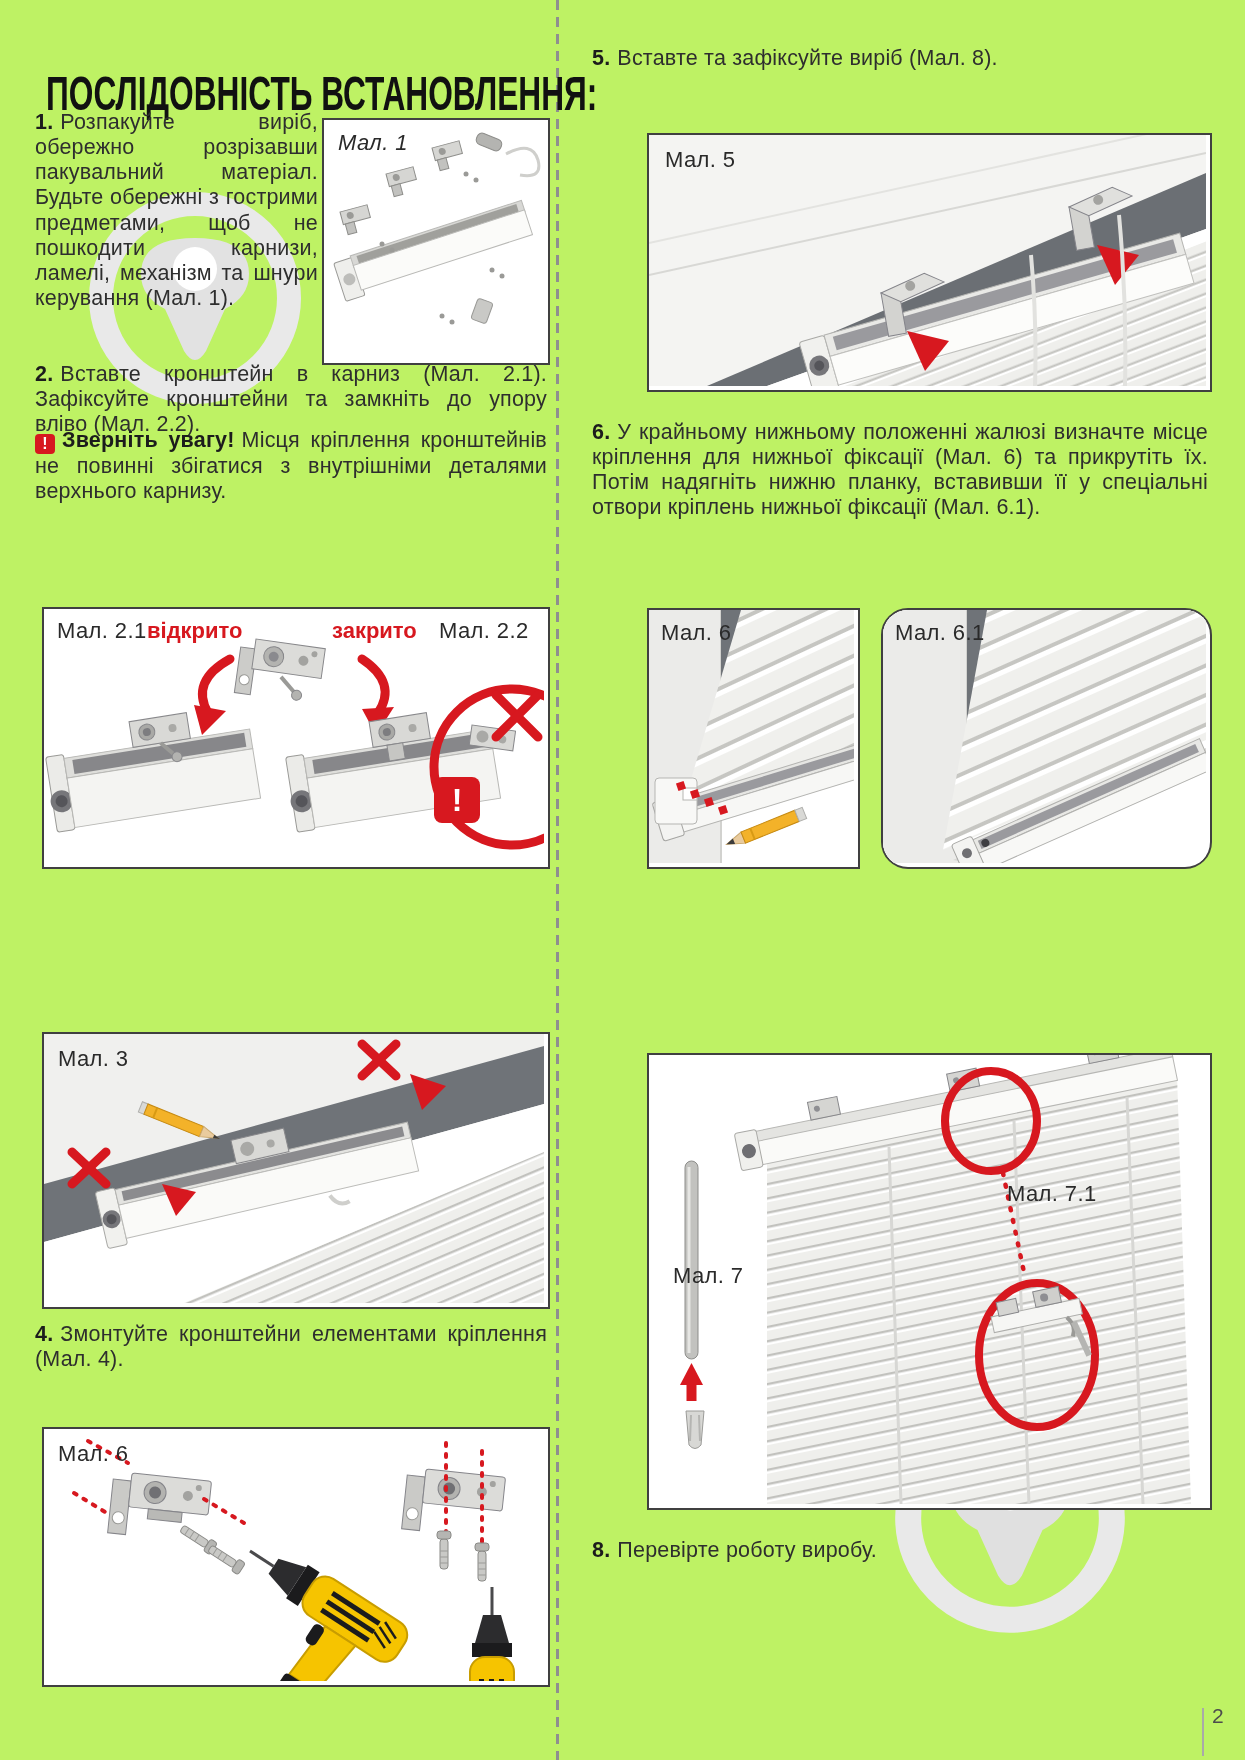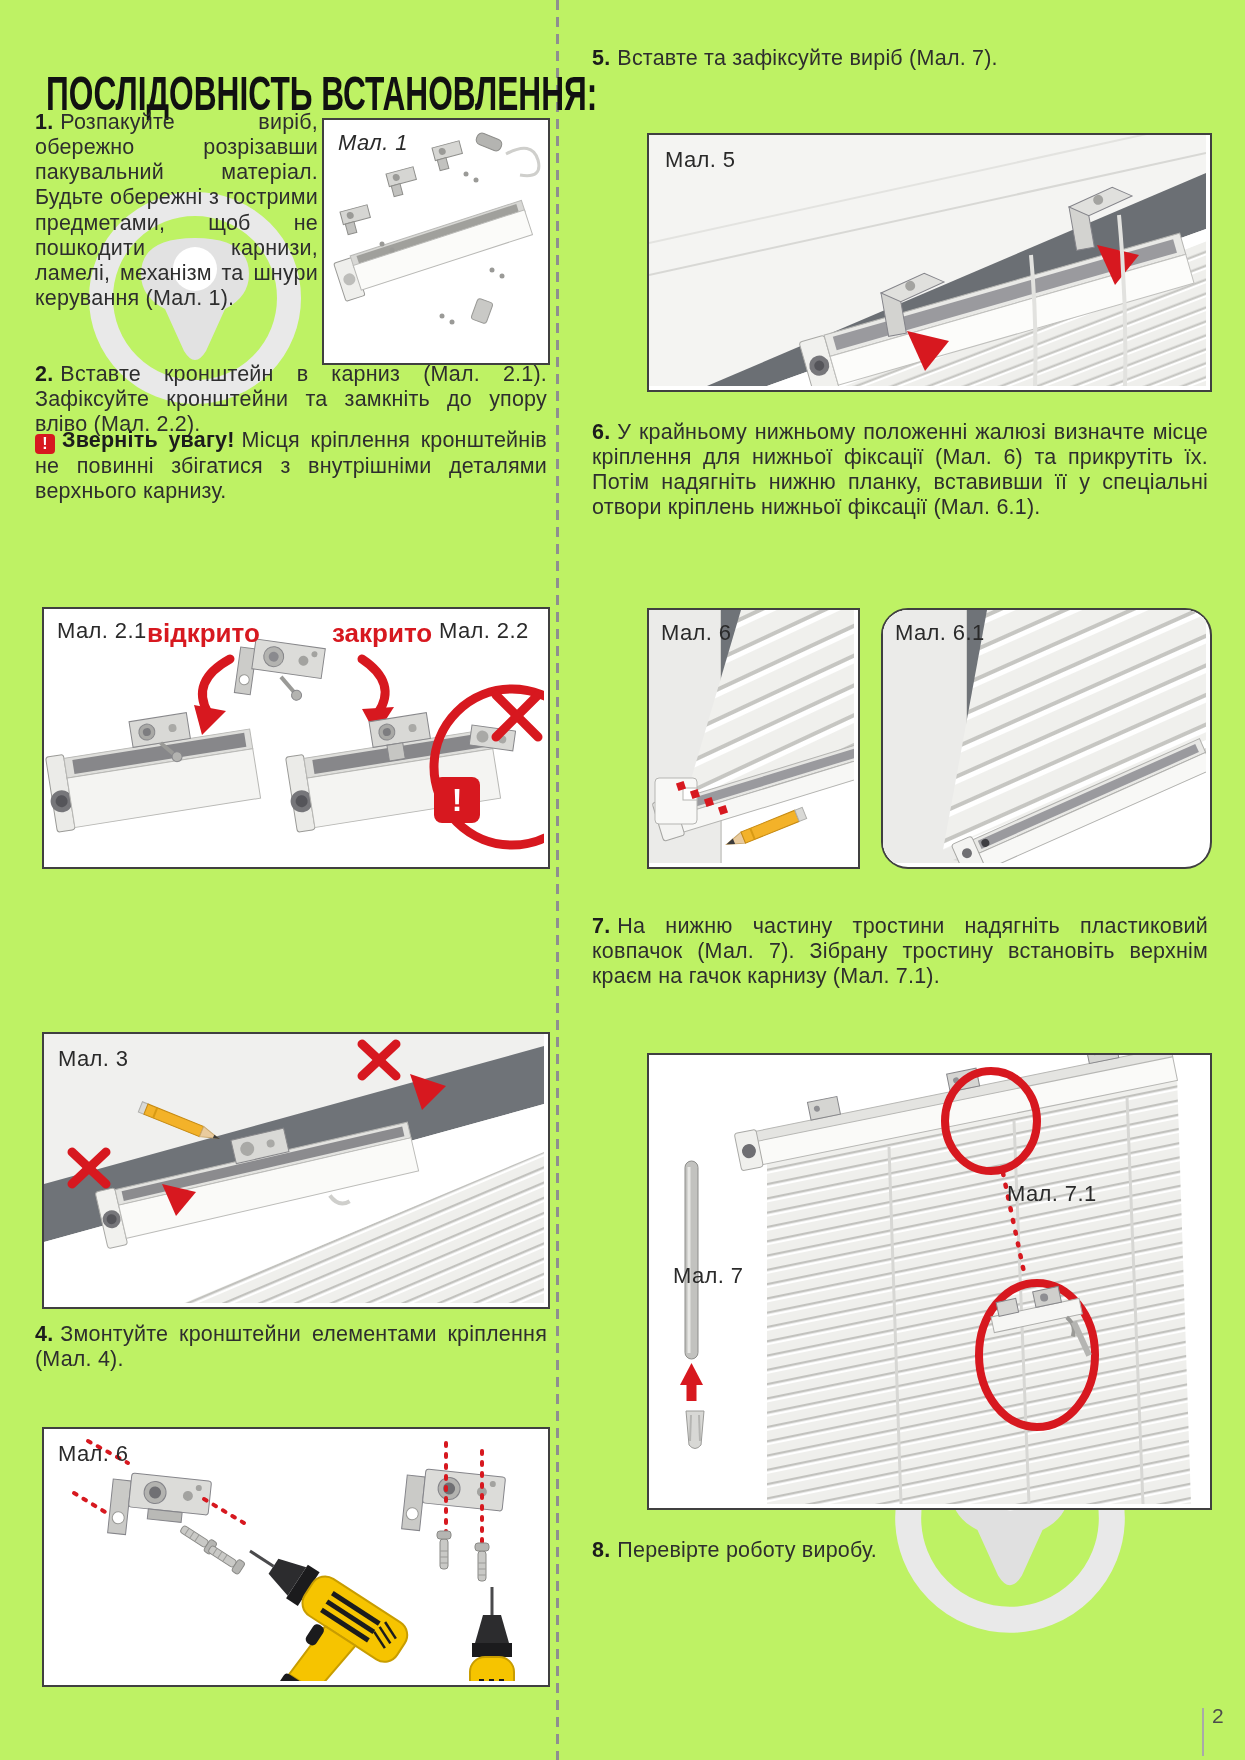--- a/index.html
+++ b/index.html
@@ -3,21 +3,21 @@
 <meta charset="utf-8">
 <style>
   html,body{margin:0;padding:0;background:#fff;}
   #page{position:relative;width:1245px;height:1760px;background:#bef264;
         font-family:"Liberation Sans",sans-serif;color:#2b2b2b;overflow:hidden;}
   .step{position:absolute;font-size:21.5px;line-height:1.17;text-align:justify;
         letter-spacing:.2px;color:#2e2e2e;margin:0;}
   .step b{font-weight:bold;color:#1c1c1c;margin-right:7px;}
   .fig{position:absolute;border:2px solid #404040;background:#fff;overflow:hidden;}
   .figlabel{position:absolute;font-size:22px;color:#2a2a2a;letter-spacing:.4px;z-index:5;}
-  .redlabel{position:absolute;font-size:26px;font-weight:bold;color:#d7181f;z-index:5;}
+  .redlabel{position:absolute;font-size:22px;font-weight:bold;color:#d7181f;z-index:5;}
   #title{position:absolute;left:46px;top:38px;font-size:44px;font-weight:bold;color:#111;
          white-space:nowrap;transform:scaleX(.72) scaleY(1.08);transform-origin:left top;
          letter-spacing:0px;}
   .warnbadge{display:inline-block;width:20px;height:20px;background:#d7181f;border-radius:4px;
          color:#fff;font-weight:bold;font-size:16px;line-height:20px;text-align:center;
          margin-right:7px;vertical-align:-2px;}
   #divider{position:absolute;left:556px;top:0;width:3px;height:1760px;
          background:repeating-linear-gradient(to bottom,#8f8f8f 0 10px,transparent 10px 17px);}
   .wm{position:absolute;z-index:0;}
   .content{z-index:1;}
@@ -293,21 +293,21 @@
           <use href="#screwA"></use>
         </g>
       <g transform="translate(434,152) rotate(-90)">
           <use href="#screwA"></use>
         </g>
       <use href="#drill" transform="translate(448,158) rotate(90)"></use>
     </svg>
   </div>
 
   <p class="step content" style="left:592px;top:46px;width:600px;">
-    <b>5.</b><span>Вставте та зафіксуйте виріб (Мал. 7).</span>
+    <b>5.</b><span>Вставте та зафіксуйте виріб (Мал. 8).</span>
   </p>
 
   <div class="fig" style="left:647px;top:133px;width:561px;height:255px;text-align:right;">
     <span class="figlabel" style="left:16px;top:12px;">Мал. 5</span>
     <svg width="557" height="251" viewBox="0 0 557 251">
       <defs>
         <pattern id="sl5" patternUnits="userSpaceOnUse" width="24" height="13" patternTransform="rotate(-21)">
           <rect width="24" height="13" fill="#ffffff"></rect>
           <rect width="24" height="8.5" fill="#efefec"></rect>
           <rect y="8.5" width="24" height="2.2" fill="#c2c2be"></rect>
@@ -421,23 +421,20 @@
         <rect x="2" y="-14" width="250" height="15" fill="#e8e8e5" stroke="#b0b0ad"></rect>
         <rect x="8" y="-11" width="238" height="9" fill="#9a9a9e"></rect>
         <rect x="2" y="1" width="250" height="18" fill="#f8f8f6" stroke="#b0b0ad"></rect>
         <rect x="-18" y="-18" width="22" height="40" rx="3" fill="#f3f3f1" stroke="#a5a5a2"></rect>
         <circle cx="-7" cy="-4" r="5" fill="#6f6f73"></circle>
         <circle cx="14" y="-6" cy="-6" r="4" fill="#3f3f43"></circle>
       </g>
     </svg>
   </div>
 
-  <p class="step content" style="left:592px;top:914px;width:616px;">
-    <b>7.</b><span>На нижню частину тростини надягніть пластиковий ковпачок (Мал. 7). Зібрану тростину встановіть верхнім краєм на гачок карнизу (Мал. 7.1).</span>
-  </p>
 
   <div class="fig" style="left:647px;top:1053px;width:561px;height:453px;">
     <span class="figlabel" style="left:24px;top:208px;">Мал. 7</span>
     <span class="figlabel" style="left:358px;top:126px;">Мал. 7.1</span>
     <svg width="557" height="449" viewBox="0 0 557 449">
       <defs>
         <pattern id="sl7" patternUnits="userSpaceOnUse" width="26" height="14" patternTransform="rotate(-11.5)">
           <rect width="26" height="14" fill="#ffffff"></rect>
           <rect width="26" height="9" fill="#efefec"></rect>
           <rect y="9" width="26" height="2.4" fill="#c2c2be"></rect>

